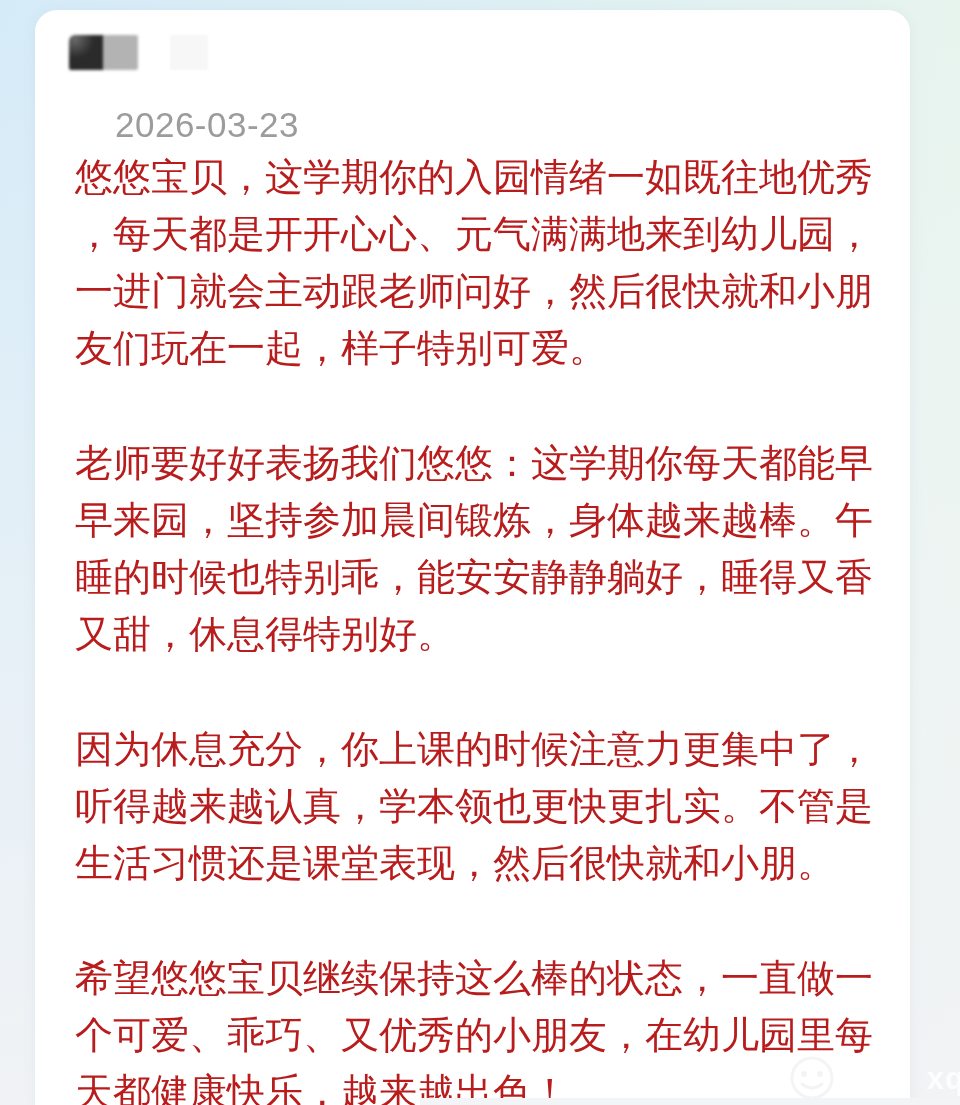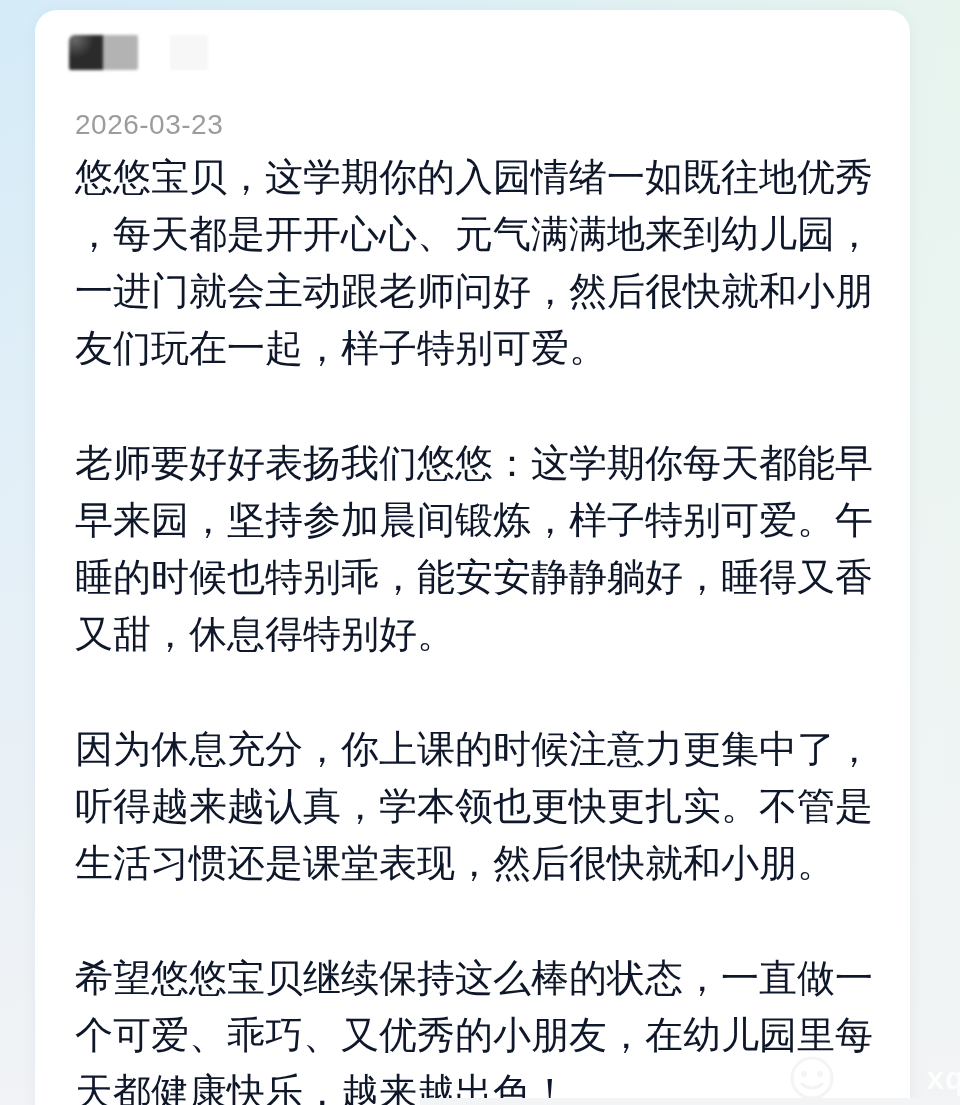--- a/index.html
+++ b/index.html
@@ -57,33 +57,34 @@
   }
   .redact-name {
     width: 38px;
     height: 35px;
     margin-left: 32px;
     background: #f7f7f7;
     filter: blur(1px);
   }
   .date {
     margin-top: 33px;
-    font-size: 28px;
+    font-size: 35px;
     line-height: 44px;
     color: #9c9c9c;
     letter-spacing: 0.5px;
+    margin-left: 40px;
   }
   .message {
     margin-top: 2px;
   }
   .message p {
     margin: 0 0 58px 0;
     font-size: 38px;
     line-height: 57px;
-    color: #0f172a;
+    color: #b91c1c;
     white-space: pre-line;
     word-break: break-all;
   }
   .message p:last-child { margin-bottom: 0; }
   .logo-watermark {
     position: absolute;
     left: 788px;
     top: 1054px;
     width: 48px;
     height: 48px;
@@ -124,21 +125,21 @@
     </div>
 
     <div class="date">2026-03-23</div>
 
     <div class="message">
       <p>悠悠宝贝，这学期你的入园情绪一如既往地优秀
 ，每天都是开开心心、元气满满地来到幼儿园，
 一进门就会主动跟老师问好，然后很快就和小朋
 友们玩在一起，样子特别可爱。</p>
       <p>老师要好好表扬我们悠悠：这学期你每天都能早
-早来园，坚持参加晨间锻炼，样子特别可爱。午
+早来园，坚持参加晨间锻炼，身体越来越棒。午
 睡的时候也特别乖，能安安静静躺好，睡得又香
 又甜，休息得特别好。</p>
       <p>因为休息充分，你上课的时候注意力更集中了，
 听得越来越认真，学本领也更快更扎实。不管是
 生活习惯还是课堂表现，然后很快就和小朋。</p>
       <p>希望悠悠宝贝继续保持这么棒的状态，一直做一
 个可爱、乖巧、又优秀的小朋友，在幼儿园里每
 天都健康快乐，越来越出色！</p>
     </div>
 

